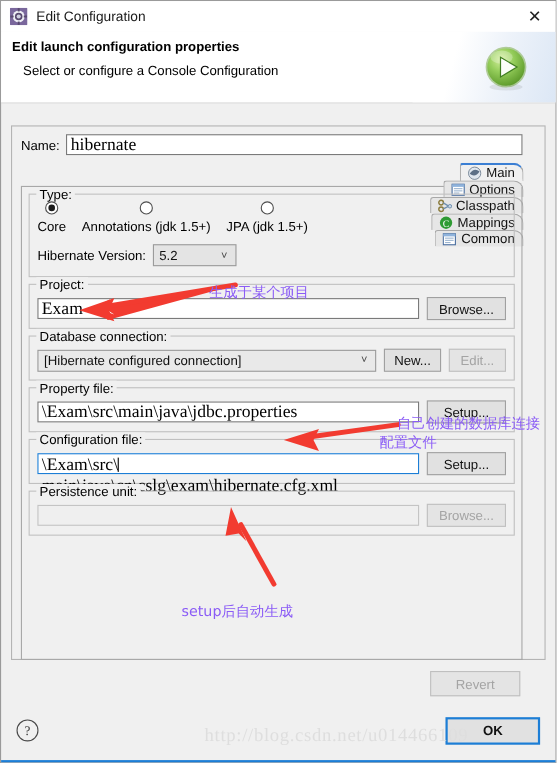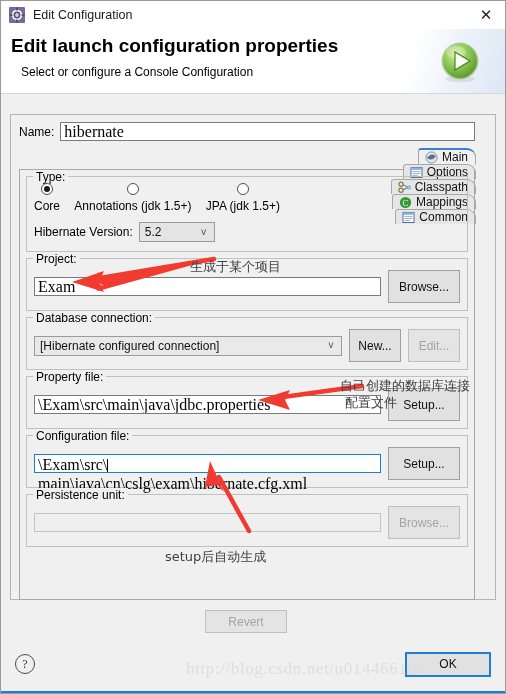--- a/index.html
+++ b/index.html
@@ -63,21 +63,21 @@
     flex: none;
     box-sizing: border-box;
   }
   .header-bg {
     position: absolute;
     right: 0; top: 0;
     width: 130px; height: 100%;
     background: linear-gradient(105deg, #ffffff 0%, #ffffff 30%, #eef3fa 60%, #dce7f5 100%);
   }
   .header h1 {
-    font-size: 19px;
+    font-size: 12px;
     font-weight: bold;
     margin: 0 0 8px 0;
     position: relative;
     z-index: 2;
   }
   .header p {
     font-size: 12px;
     margin: 0 0 0 10px;
     position: relative;
     z-index: 2;
@@ -232,21 +232,21 @@
   }
   .combo .cv { flex: 1; }
   .combo .carrow {
     width: 20px;
     text-align: center;
     font-size: 10px;
     color: #444;
   }
 
   .btn {
-    height: 33px;
+    height: 21px;
     min-width: 52px;
     border: 1px solid #a0a0a0;
     background: #e1e1e1;
     font-size: 12px;
     font-family: "Liberation Sans", sans-serif;
     color: #111;
     padding: 0 9px;
     box-sizing: border-box;
     cursor: default;
     white-space: nowrap;
@@ -263,21 +263,21 @@
     display: inline-block;
     width: 1px;
     height: 13px;
     background: #000;
     vertical-align: -2px;
   }
 
   
   .actionrow {
     display: flex;
-    justify-content: center;
+    justify-content: flex-end;
     gap: 8px;
     margin-top: 10px;
     padding-right: 2px;
   }
   .footer {
     height: 58px;
     flex: none;
     display: flex;
     align-items: center;
     padding: 0 14px 0 14px;
@@ -295,20 +295,21 @@
     font-family: "Liberation Serif", serif;
   }
   .footer-btns {
     margin-left: auto;
     display: flex;
     gap: 9px;
   }
   .btn-lg {
     width: 86px; height: 25px;
     font-size: 12px;
+    font-weight: bold;
   }
   .btn-lg.primary {
     border: 2px solid #1c7ed6;
     background: #e1e1e1;
   }
   .bottom-rule {
     position: absolute;
     left: 0; right: 0; bottom: 0;
     height: 2px;
     background: #1c7ed6;
@@ -330,21 +331,21 @@
 
   
   .anno-layer {
     position: absolute;
     inset: 0;
     pointer-events: none;
     z-index: 30;
   }
   .anno-text {
     position: absolute;
-    color: #404040;
+    color: #8b5cf6;
     font-family: "DejaVu Sans", sans-serif;
     font-size: 13px;
     white-space: pre;
     line-height: 17px;
   }
 </style>
 </head>
 <body>
 
 <div class="dialog">
@@ -560,18 +561,18 @@
       <path d="M362,386 L276,398" stroke="#f23b30" stroke-width="4.5" stroke-linecap="round"></path>
       <path d="M258,400 L290,390 L285,400 L290,410 Z" fill="#f23b30"></path>
     </g>
 
     <g>
       <path d="M249,531 L219,477" stroke="#f23b30" stroke-width="4.5" stroke-linecap="round"></path>
       <path d="M210,461 L224,492 L217,485 L205,487 Z" fill="#f23b30"></path>
     </g>
   </svg>
   <div class="anno-text" style="left:190px; top:258px;">生成于某个项目</div>
-  <div class="anno-text" style="left:340px; top:377px;">自己创建的数据库连接</div>
+  <div class="anno-text" style="left:361px; top:377px;">自己创建的数据库连接</div>
   <div class="anno-text" style="left:345px; top:394px;">配置文件</div>
   <div class="anno-text" style="left:165px; top:548px;">setup后自动生成</div>
 </div>
 
 <div class="watermark">http://blog.csdn.net/u014466109</div>
 
 </body></html>

